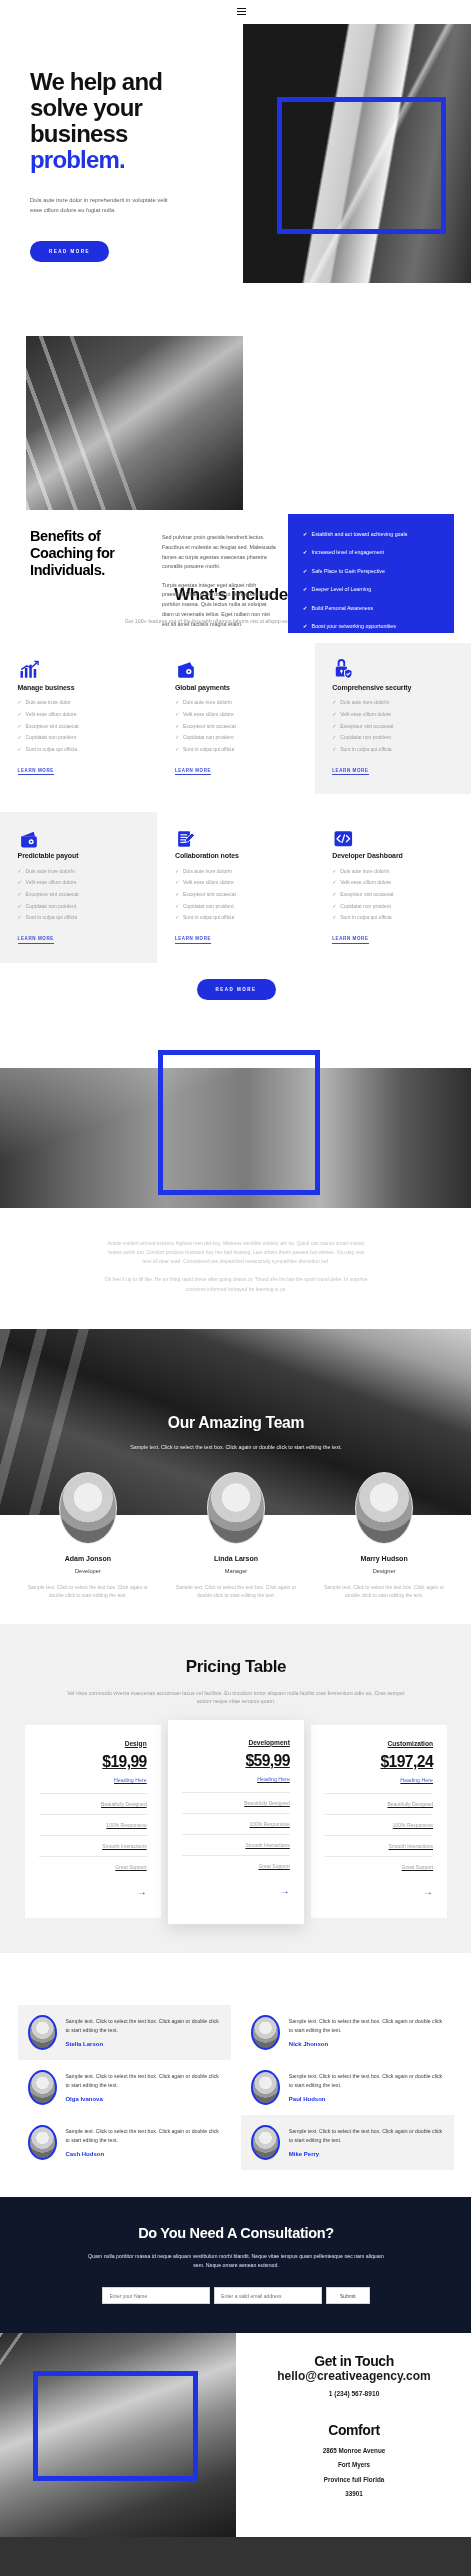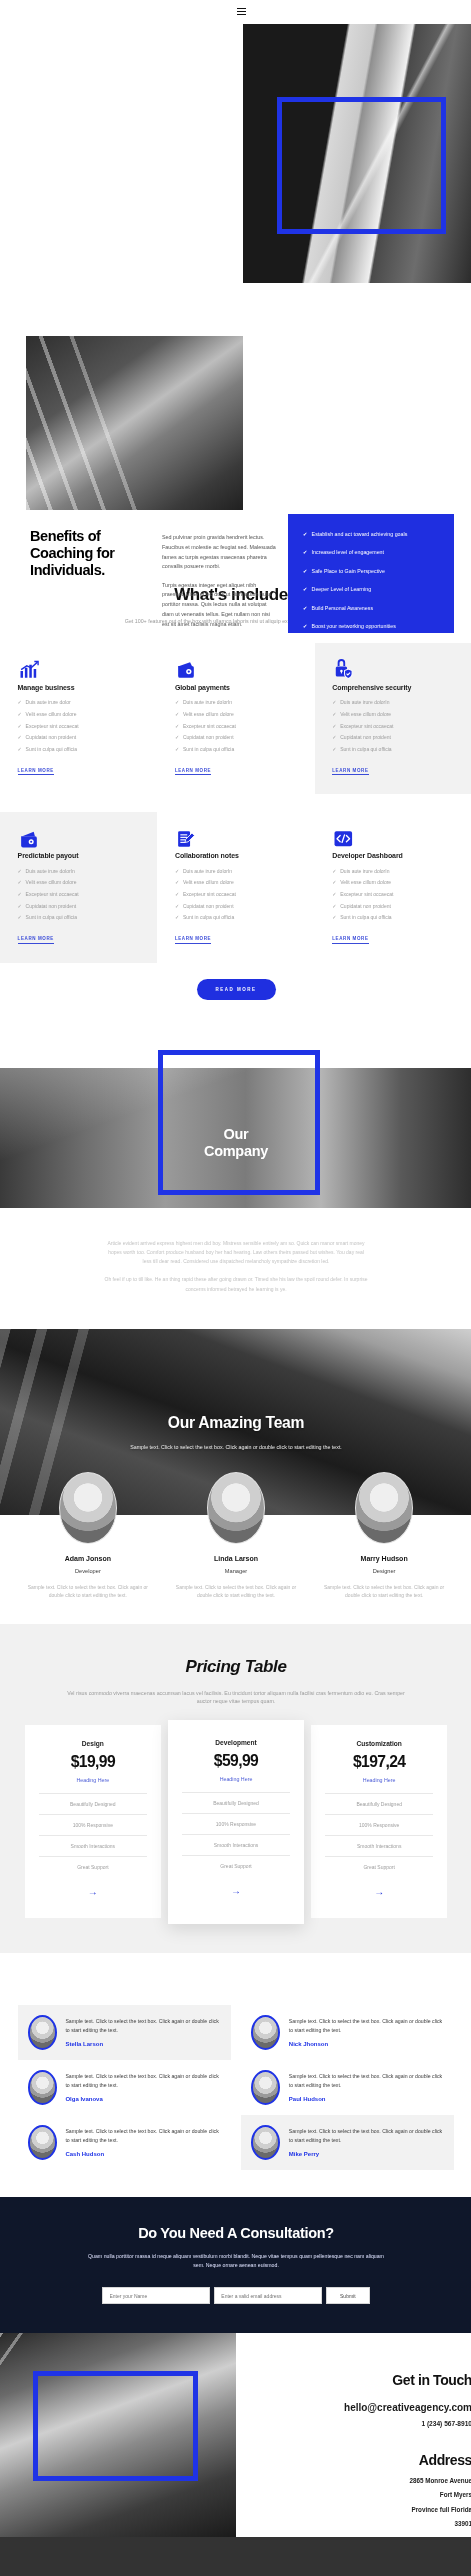--- a/index.html
+++ b/index.html
@@ -160,28 +160,28 @@
   .member .avatar {
     width:58px; height:72px; border-radius:50%; margin:0 auto;
     border:0.6px solid #e3e3e3;
   }
   .member h4 { margin-top:11.3px; font-size:7px; font-weight:700; color:#151515; }
   .member .role { margin-top:5.7px; font-size:5.7px; color:#3d3d3d; }
   .member .bio { margin-top:8.8px; font-size:5px; line-height:1.7; color:#b4b4b4; }
 
   
   .pricing { background:#f1f1f1; padding:33px 0 29px; margin-top:5px; }
-  .pricing .sec-title { font-size:17px;font-style:italic; }
+  .pricing .sec-title { font-size:17px; }
   .pricing .sec-sub { margin-top:12px; width:340px; }
   .ptable {
     margin-top:19px; display:flex; justify-content:center; align-items:flex-start;
     gap:7.5px; padding:0 25px;
   }
   .pcard {
-    background:#fff; flex:1; padding:15px 14px 21.4px; text-align:center;
+    background:#fff; flex:1; padding:15px 14px 21.4px; text-align:right;text-decoration:underline;
   }
   .pcard.featured {
     padding:19px 14px 28px; margin-top:-5px; box-shadow:0 5px 16.3px rgba(0,0,0,.12); z-index:2;
   }
   .pcard .pname { font-size:6.6px; font-weight:700; color:#1c1c1c; }
   .pcard .pprice {
     margin-top:6.3px; font-size:15.7px; font-weight:700; letter-spacing:-0.6px; color:#111;
   }
   .pcard .phead { margin-top:6.3px; font-size:5.3px; color:#4a5bd6; }
   .pcard ul { list-style:none; margin-top:10px; }
@@ -232,23 +232,23 @@
   }
 
   
   .contact { position:relative; height:204px; display:flex; }
   .contact .cleft { width:236px; position:relative; }
   .contact .cleft .cimg2 { position:absolute; inset:0; }
   .contact .cleft .cfr {
     position:absolute; left:33px; top:38px; width:165px; height:110px;
     border:5.7px solid #1f33e6; box-sizing:border-box;
   }
-  .contact .cright { width:236px; background:#fff; text-align:right; padding-top:39px; }
+  .contact .cright { width:236px; background:#fff; text-align:center; padding-top:20px; }
   .contact h3 { font-size:14px; font-weight:700; letter-spacing:-0.4px; color:#111; }
-  .contact .cmail { margin-top:14px; font-size:10px; font-weight:700; color:#1b1b1b; }
+  .contact .cmail { font-size:12px; font-weight:700; color:#1b1b1b; }
   .contact .cphone { margin-top:7px; font-size:6.6px; font-weight:700; color:#1b1b1b; }
   .contact h3.addr { margin-top:25px; }
   .contact .aline { margin-top:8.8px; font-size:6.3px; font-weight:700; color:#1b1b1b; }
   .contact .aline + .aline { margin-top:7.5px; }
 
   
   .footer {
     background:#333333; text-align:center; padding:24px 0 28px;
   }
 </style>
@@ -256,20 +256,30 @@
 <body>
 
 <div class="page">
 
   <section class="hero">
     <div class="img ph1 photo"></div>
     <div class="hamburger">
       <span></span>
         <span></span>
         <span></span>
+    </div>
+    <div class="hero-left">
+      <h1>
+        <span>We help and</span><br>
+        <span>solve your</span><br>
+        <span>business</span><br>
+        <span class="accent">problem.</span>
+      </h1>
+      <p class="lead">Duis aute irure dolor in reprehenderit in voluptate velit esse cillum dolore eu fugiat nulla.</p>
+      <button class="btn-pill">READ MORE</button>
     </div>
     <div class="hero-frame"></div>
   </section>
 
   <section class="benefits">
     <div class="bimg ph2 photo"></div>
     <h2 class="btitle">Benefits of Coaching for Individuals.</h2>
     <div class="bcopy">
       <p>Sed pulvinar proin gravida hendrerit lectus. Faucibus et molestie ac feugiat sed. Malesuada fames ac turpis egestas maecenas pharetra convallis posuere morbi.</p>
       <p>Turpis egestas integer eget aliquet nibh praesent. Vitae et leo duis ut diam quam nulla porttitor massa. Quis lectus nulla at volutpat diam ut venenatis tellus. Eget nullam non nisi est sit amet facilisis magna etiam.</p>
@@ -527,24 +537,20 @@
     </div>
 
     <div class="center-btn">
       <button class="btn-pill">READ MORE</button>
     </div>
   </section>
 
   <section class="company">
     <div class="cimg ph3 photo"></div>
     <div class="cframe"></div>
-    <h2>
-      <span>Our</span><br>
-      <span>Company</span>
-    </h2>
   </section>
   <div style="padding:25px 104px 35px; text-align:center;">
     <p style="font-size:5px;line-height:1.85;color:#c3c3c3;">Article evident arrived express highest men did boy. Mistress sensible entirely am so. Quick can manor smart money hopes worth too. Comfort produce husband boy her had hearing. Law others theirs passed but wishes. You day real less till dear read. Considered use dispatched melancholy sympathize discretion led.</p>
     <p style="font-size:5px;line-height:1.85;color:#c3c3c3;margin-top:8.8px;">Oh feel if up to till like. He an thing rapid these after going drawn or. Timed she his law the spoil round defer. In surprise concerns informed betrayed he learning is ye.</p>
   </div>
 
   <section class="team">
     <div class="timg ph4 photo"></div>
     <div class="thead">
       <h2>Our Amazing Team</h2>
@@ -685,21 +691,21 @@
 
   <section class="contact">
     <div class="cleft">
       <div class="cimg2 ph5 photo"></div>
       <div class="cfr"></div>
     </div>
     <div class="cright">
       <h3>Get in Touch</h3>
       <div class="cmail">hello@creativeagency.com</div>
       <div class="cphone">1 (234) 567-8910</div>
-      <h3 class="addr">Address</h3>
+      <h3 class="addr">Comfort</h3>
       <div class="aline">2865 Monroe Avenue</div>
       <div class="aline">Fort Myers</div>
       <div class="aline">Province full Florida</div>
       <div class="aline">33901</div>
     </div>
   </section>
 
   <footer class="footer">
     
   </footer>

